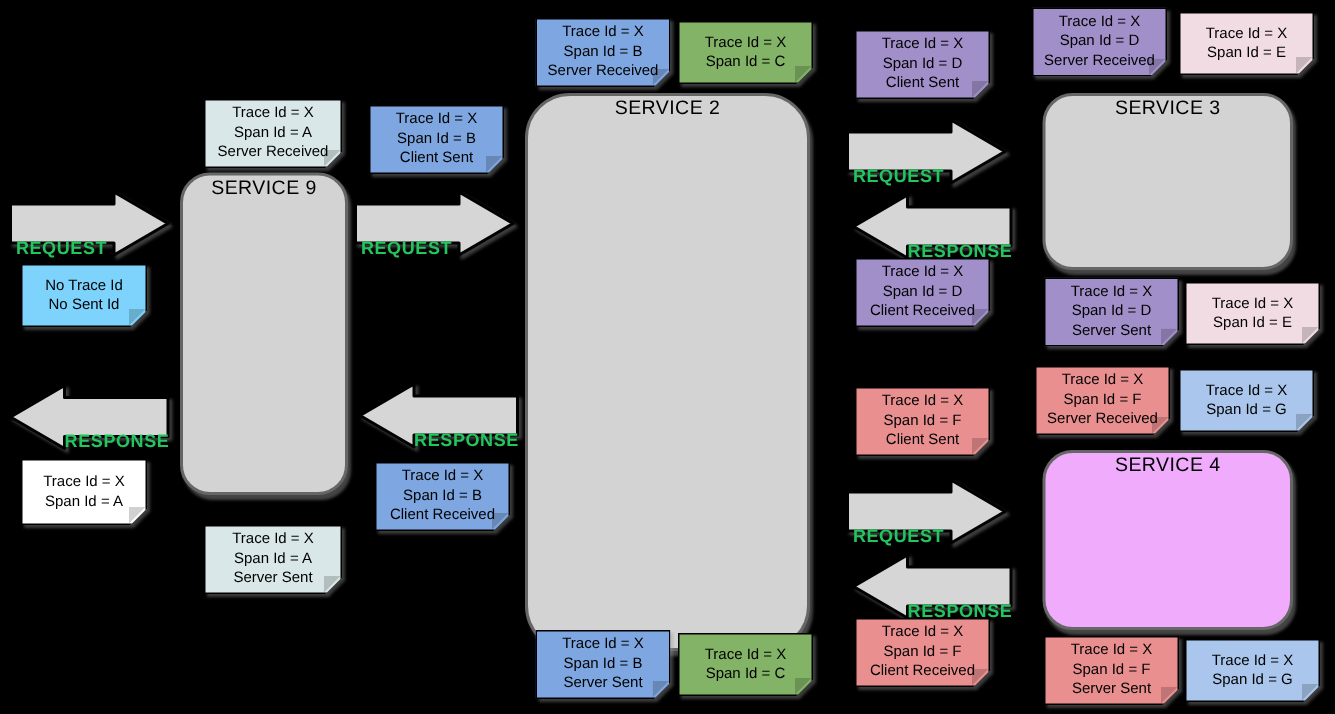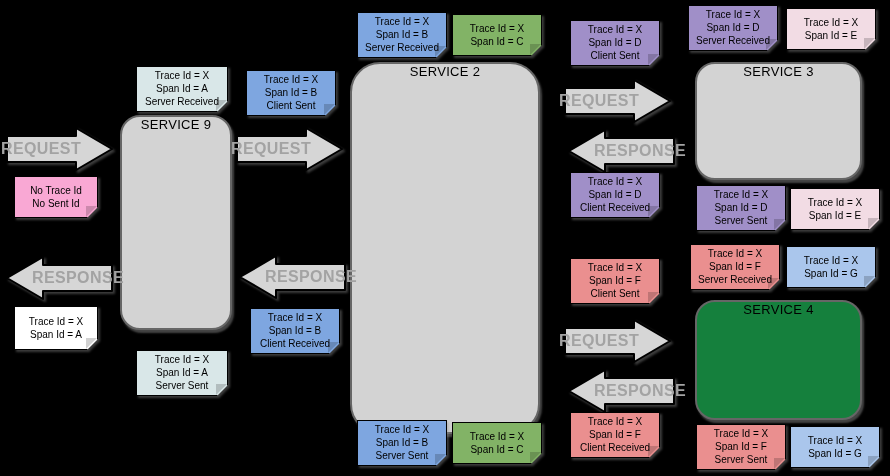--- a/index.html
+++ b/index.html
@@ -25,41 +25,41 @@
   .fold {
     position:absolute; right:1px; bottom:1px; width:11px; height:11px;
     clip-path:polygon(0 0,100% 0,0 100%); background:rgba(0,0,0,0.18);
   }
 
   .arrow { position:absolute; }
   .arrow svg { position:absolute; inset:0; width:100%; height:100%; overflow:visible;
     filter:drop-shadow(2px 2px 1px rgba(150,150,150,0.4)); }
   .arrow polygon { fill:#d6d6d6; stroke:#000; stroke-width:2; stroke-linejoin:round; }
   .arrow-label {
-    position:absolute; top:0; height:100%; display:flex; align-items:center; justify-content:center;
-    font-size:16px; font-weight:bold; color:#a3a3a3; letter-spacing:0.4px;
+    position:absolute; top:16px; height:100%; display:flex; align-items:center; justify-content:center;
+    font-size:12px; font-weight:bold; color:#22c55e; letter-spacing:0.4px;
   }
   .lbl-right { left:2px; width:66px; }
   .lbl-left  { right:2px; width:66px; }
 </style>
 </head>
 <body>
 
 <div class="canvas">
 
   <div class="service" style="left: 120px; top: 115px; width: 112px; height: 215px; background: rgb(211, 211, 211);">
     <span>SERVICE 9</span>
   </div>
   <div class="service big" style="left: 350px; top: 62px; width: 190px; height: 372px; background: rgb(211, 211, 211);">
     <span>SERVICE 2</span>
   </div>
   <div class="service" style="left: 695px; top: 62px; width: 167px; height: 118px; background: rgb(211, 211, 211);">
     <span>SERVICE 3</span>
   </div>
-  <div class="service" style="left: 695px; top: 300px; width: 167px; height: 120px; background: #15803d;">
+  <div class="service" style="left: 695px; top: 300px; width: 167px; height: 120px; background: #f0abfc;">
     <span>SERVICE 4</span>
   </div>
 
   <div class="arrow" style="left:6px;top:127px;width:108px;height:44px">
     <svg viewBox="0 0 108 44">
         <polygon points="1,9 70,9 70,1 106,22 70,43 70,35 1,35"></polygon>
       </svg>
     <span class="arrow-label lbl-right">REQUEST</span>
   </div>
   <div class="arrow" style="left:5px;top:256px;width:108px;height:44px">
@@ -99,21 +99,21 @@
     <span class="arrow-label lbl-right">REQUEST</span>
   </div>
   <div class="arrow" style="left:567px;top:369px;width:108px;height:44px">
     <svg viewBox="0 0 108 44">
         <polygon points="107,9 38,9 38,1 2,22 38,43 38,35 107,35"></polygon>
       </svg>
     <span class="arrow-label lbl-left">RESPONSE</span>
   </div>
 
   <div class="note" style="left:14px;top:176px;width:84px;height:42px">
-    <div class="note-body" style="background: #f9a8d4;">
+    <div class="note-body" style="background: #7dd3fc;">
       <div>No Trace Id</div>
       <div>No Sent Id</div>
     </div>
     <div class="fold"></div>
   </div>
   <div class="note" style="left:14px;top:306px;width:84px;height:44px">
     <div class="note-body" style="background: rgb(255, 255, 255);">
       <div>Trace Id = X</div>
       <div>Span Id = A</div>
     </div>

